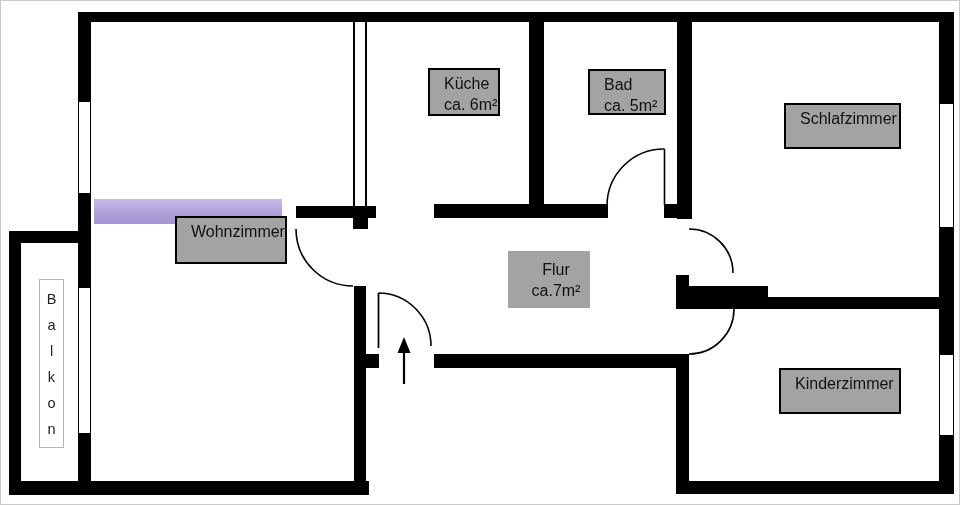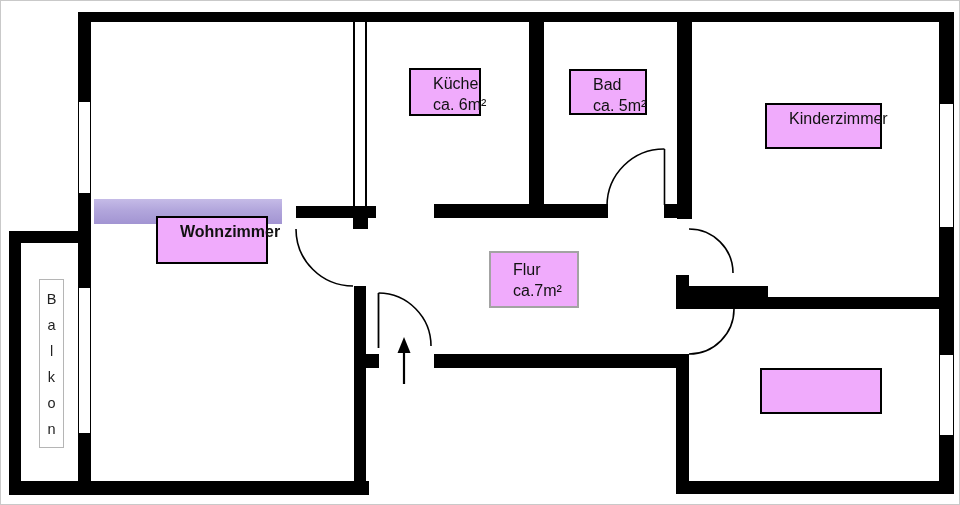--- a/index.html
+++ b/index.html
@@ -6,22 +6,22 @@
   #canvas{
     position:relative;width:958px;height:503px;background:#ffffff;
     border:1px solid #c9c9c9;overflow:hidden;
     font-family:"Liberation Sans",sans-serif;
   }
   .wall{position:absolute;background:#000;}
   .window{position:absolute;background:#fff;border:1px solid #000;box-sizing:border-box;}
   .thinwall{position:absolute;background:#fff;border-left:2px solid #000;border-right:2px solid #000;box-sizing:border-box;}
   .highlight{position:absolute;background:linear-gradient(to bottom,#c5bbe7 0%,#b2a6dc 45%,#a294d2 100%);}
   .room-label{
-    position:absolute;background:#f0abfc;border:2px solid #000;box-sizing:border-box;
-    padding:3px 0 0 22px;font-size:16px;line-height:21px;color:#111;white-space:nowrap;
+    position:absolute;background:#a3a3a3;border:2px solid #000;box-sizing:border-box;
+    padding:3px 0 0 14px;font-size:16px;line-height:21px;color:#111;white-space:nowrap;margin-left:19px;
   }
   .room-label span{display:block;}
   .room-label.gray-border{border:2px solid #a3a3a3;padding-top:6px;}
   .balkon-box{
     position:absolute;background:#fff;border:1px solid #b5b5b5;box-sizing:border-box;
     display:flex;align-items:center;justify-content:center;
     font-size:14.5px;color:#222;
   }
   .balkon-box span{white-space:pre-line;display:block;text-align:center;line-height:26px;}
   svg{position:absolute;left:0;top:0;}
@@ -82,33 +82,34 @@
     <span>Küche</span>
     <span>ca. 6m²</span>
   </div>
 
   <div class="room-label" style="left:568px;top:68px;width:78px;height:46px;">
     <span>Bad</span>
     <span>ca. 5m²</span>
   </div>
 
   <div class="room-label" style="left:764px;top:102px;width:117px;height:46px;">
-    <span>Kinderzimmer</span>
+    <span>Schlafzimmer</span>
   </div>
 
-  <div class="room-label" style="left:155px;top:215px;width:112px;height:48px;font-weight:bold;">
+  <div class="room-label" style="left:155px;top:215px;width:112px;height:48px;">
     <span>Wohnzimmer</span>
   </div>
 
-  <div class="room-label gray-border" style="left:488px;top:250px;width:90px;height:57px;">
+  <div class="room-label gray-border" style="left:488px;top:250px;width:82px;height:57px;text-align:center;">
     <span>Flur</span>
     <span>ca.7m²</span>
   </div>
 
   <div class="room-label" style="left:759px;top:367px;width:122px;height:46px;">
+    <span>Kinderzimmer</span>
   </div>
 
   <div class="balkon-box" style="left:38px;top:278px;width:25px;height:169px;">
     <span>B
 a
 l
 k
 o
 n</span>
   </div>

